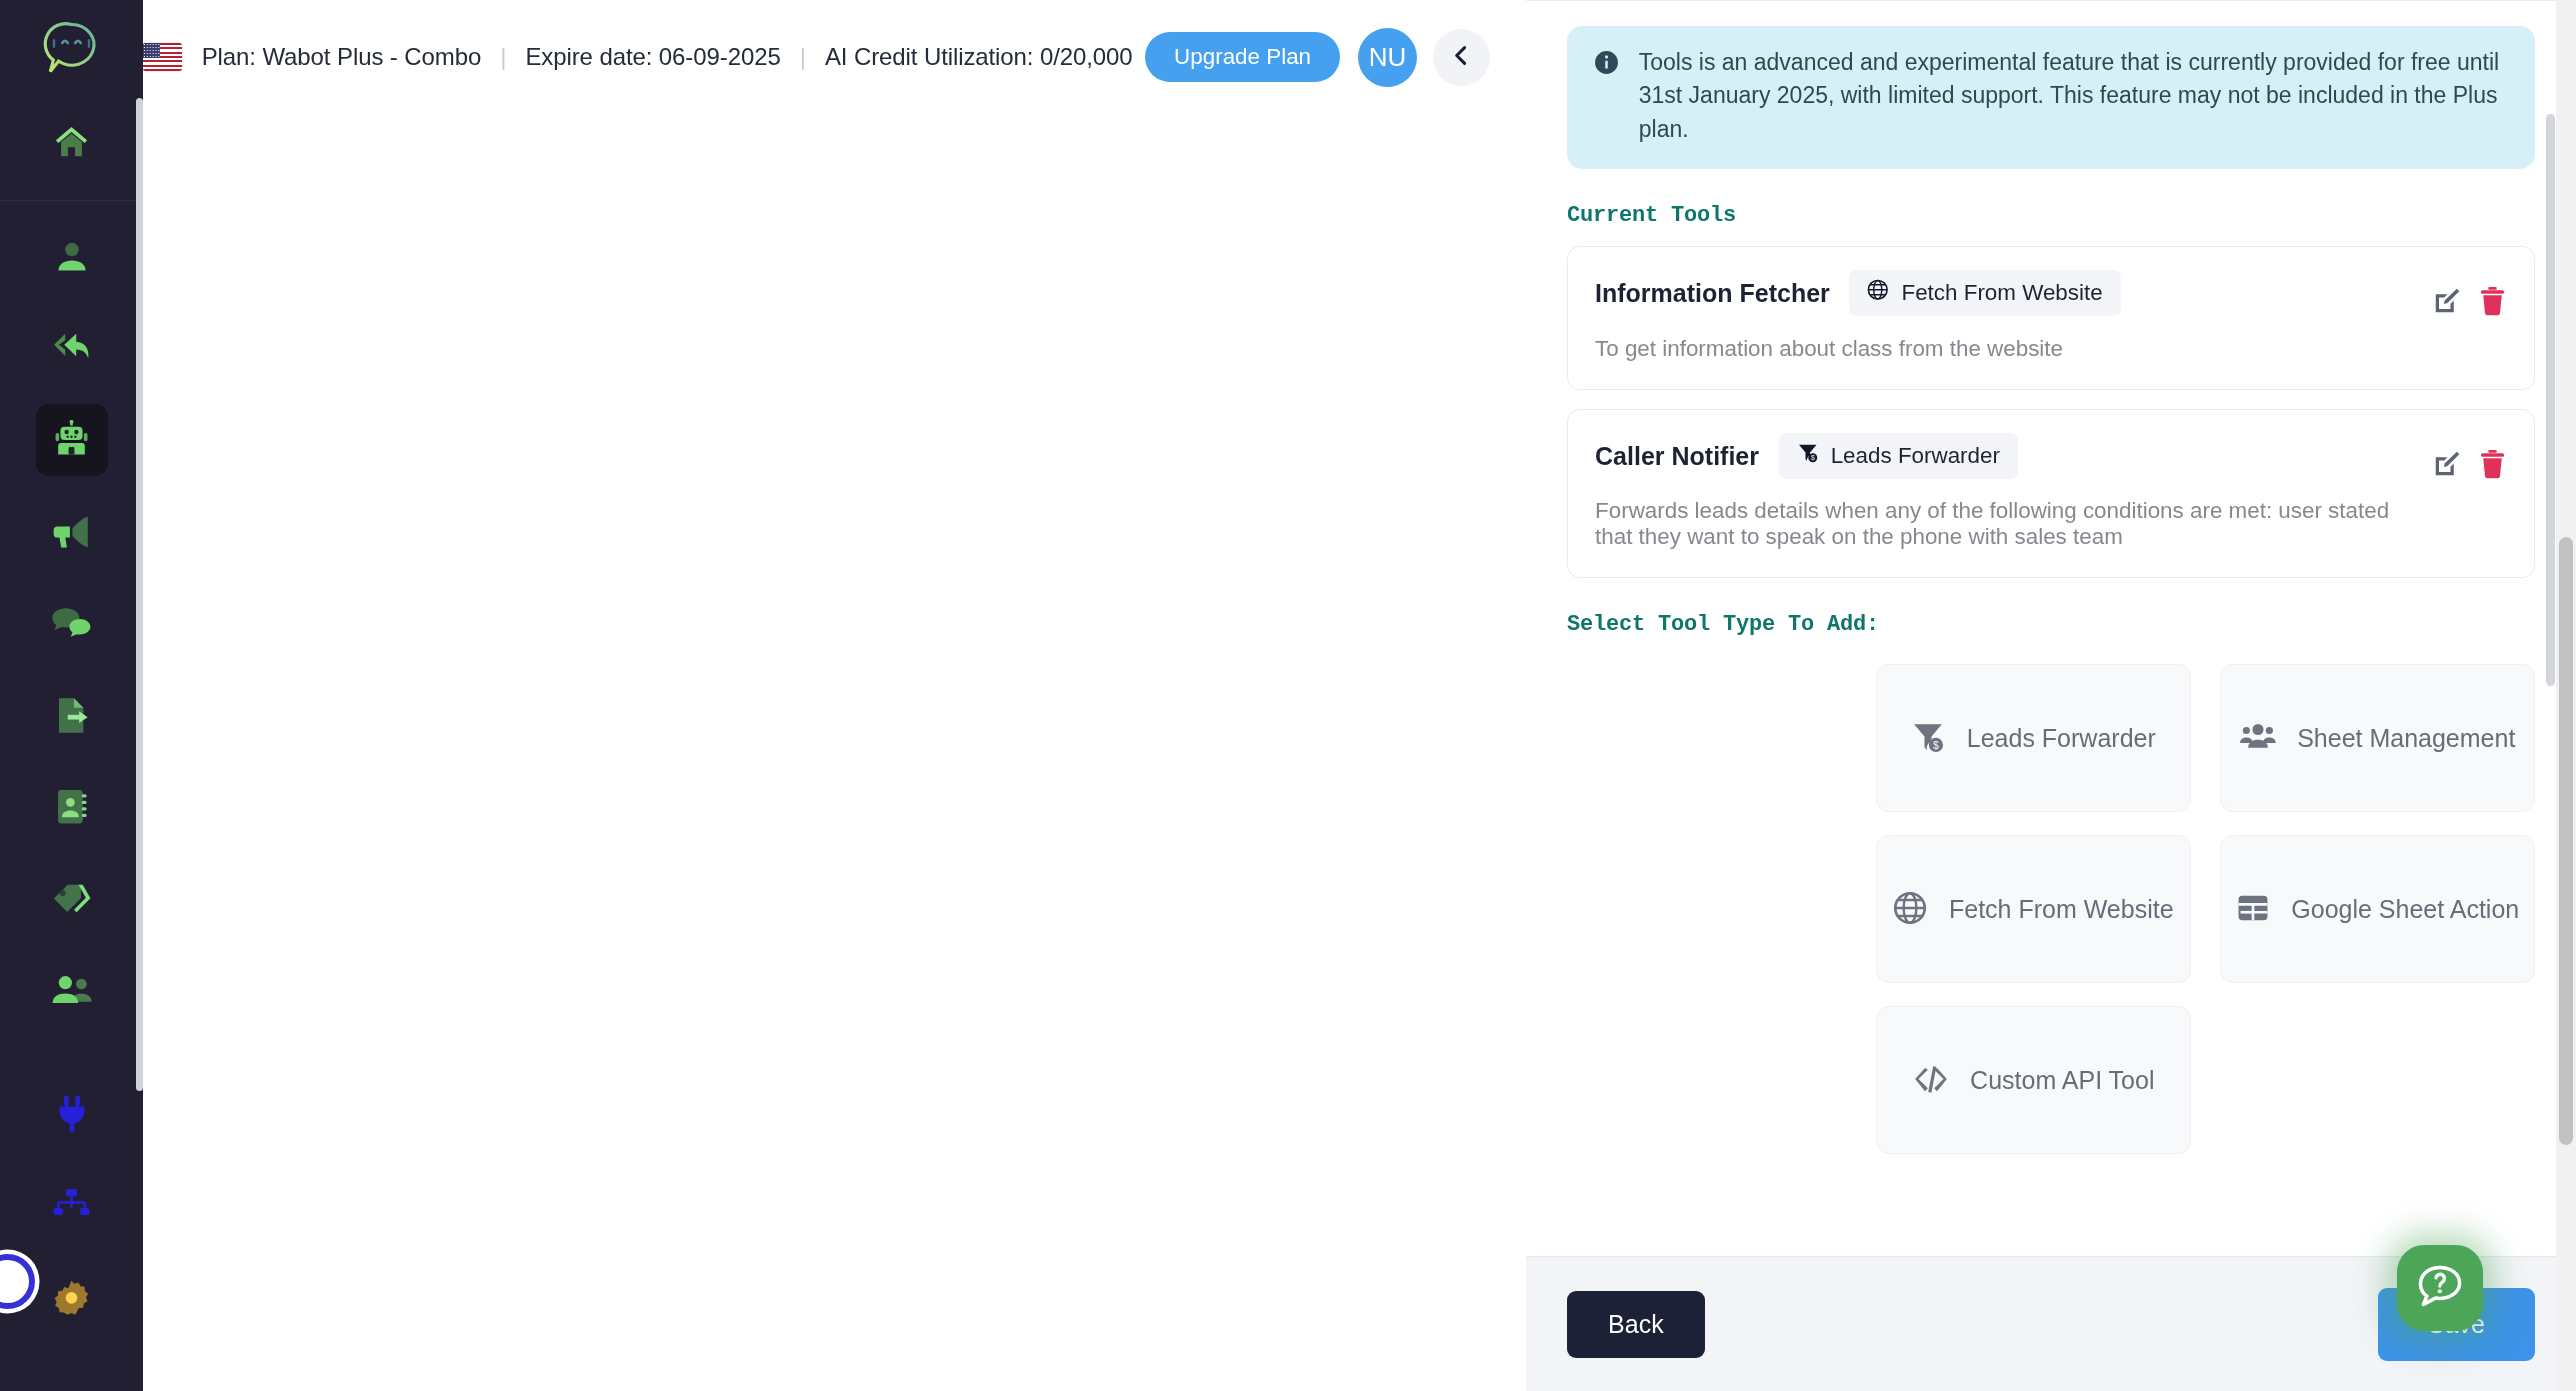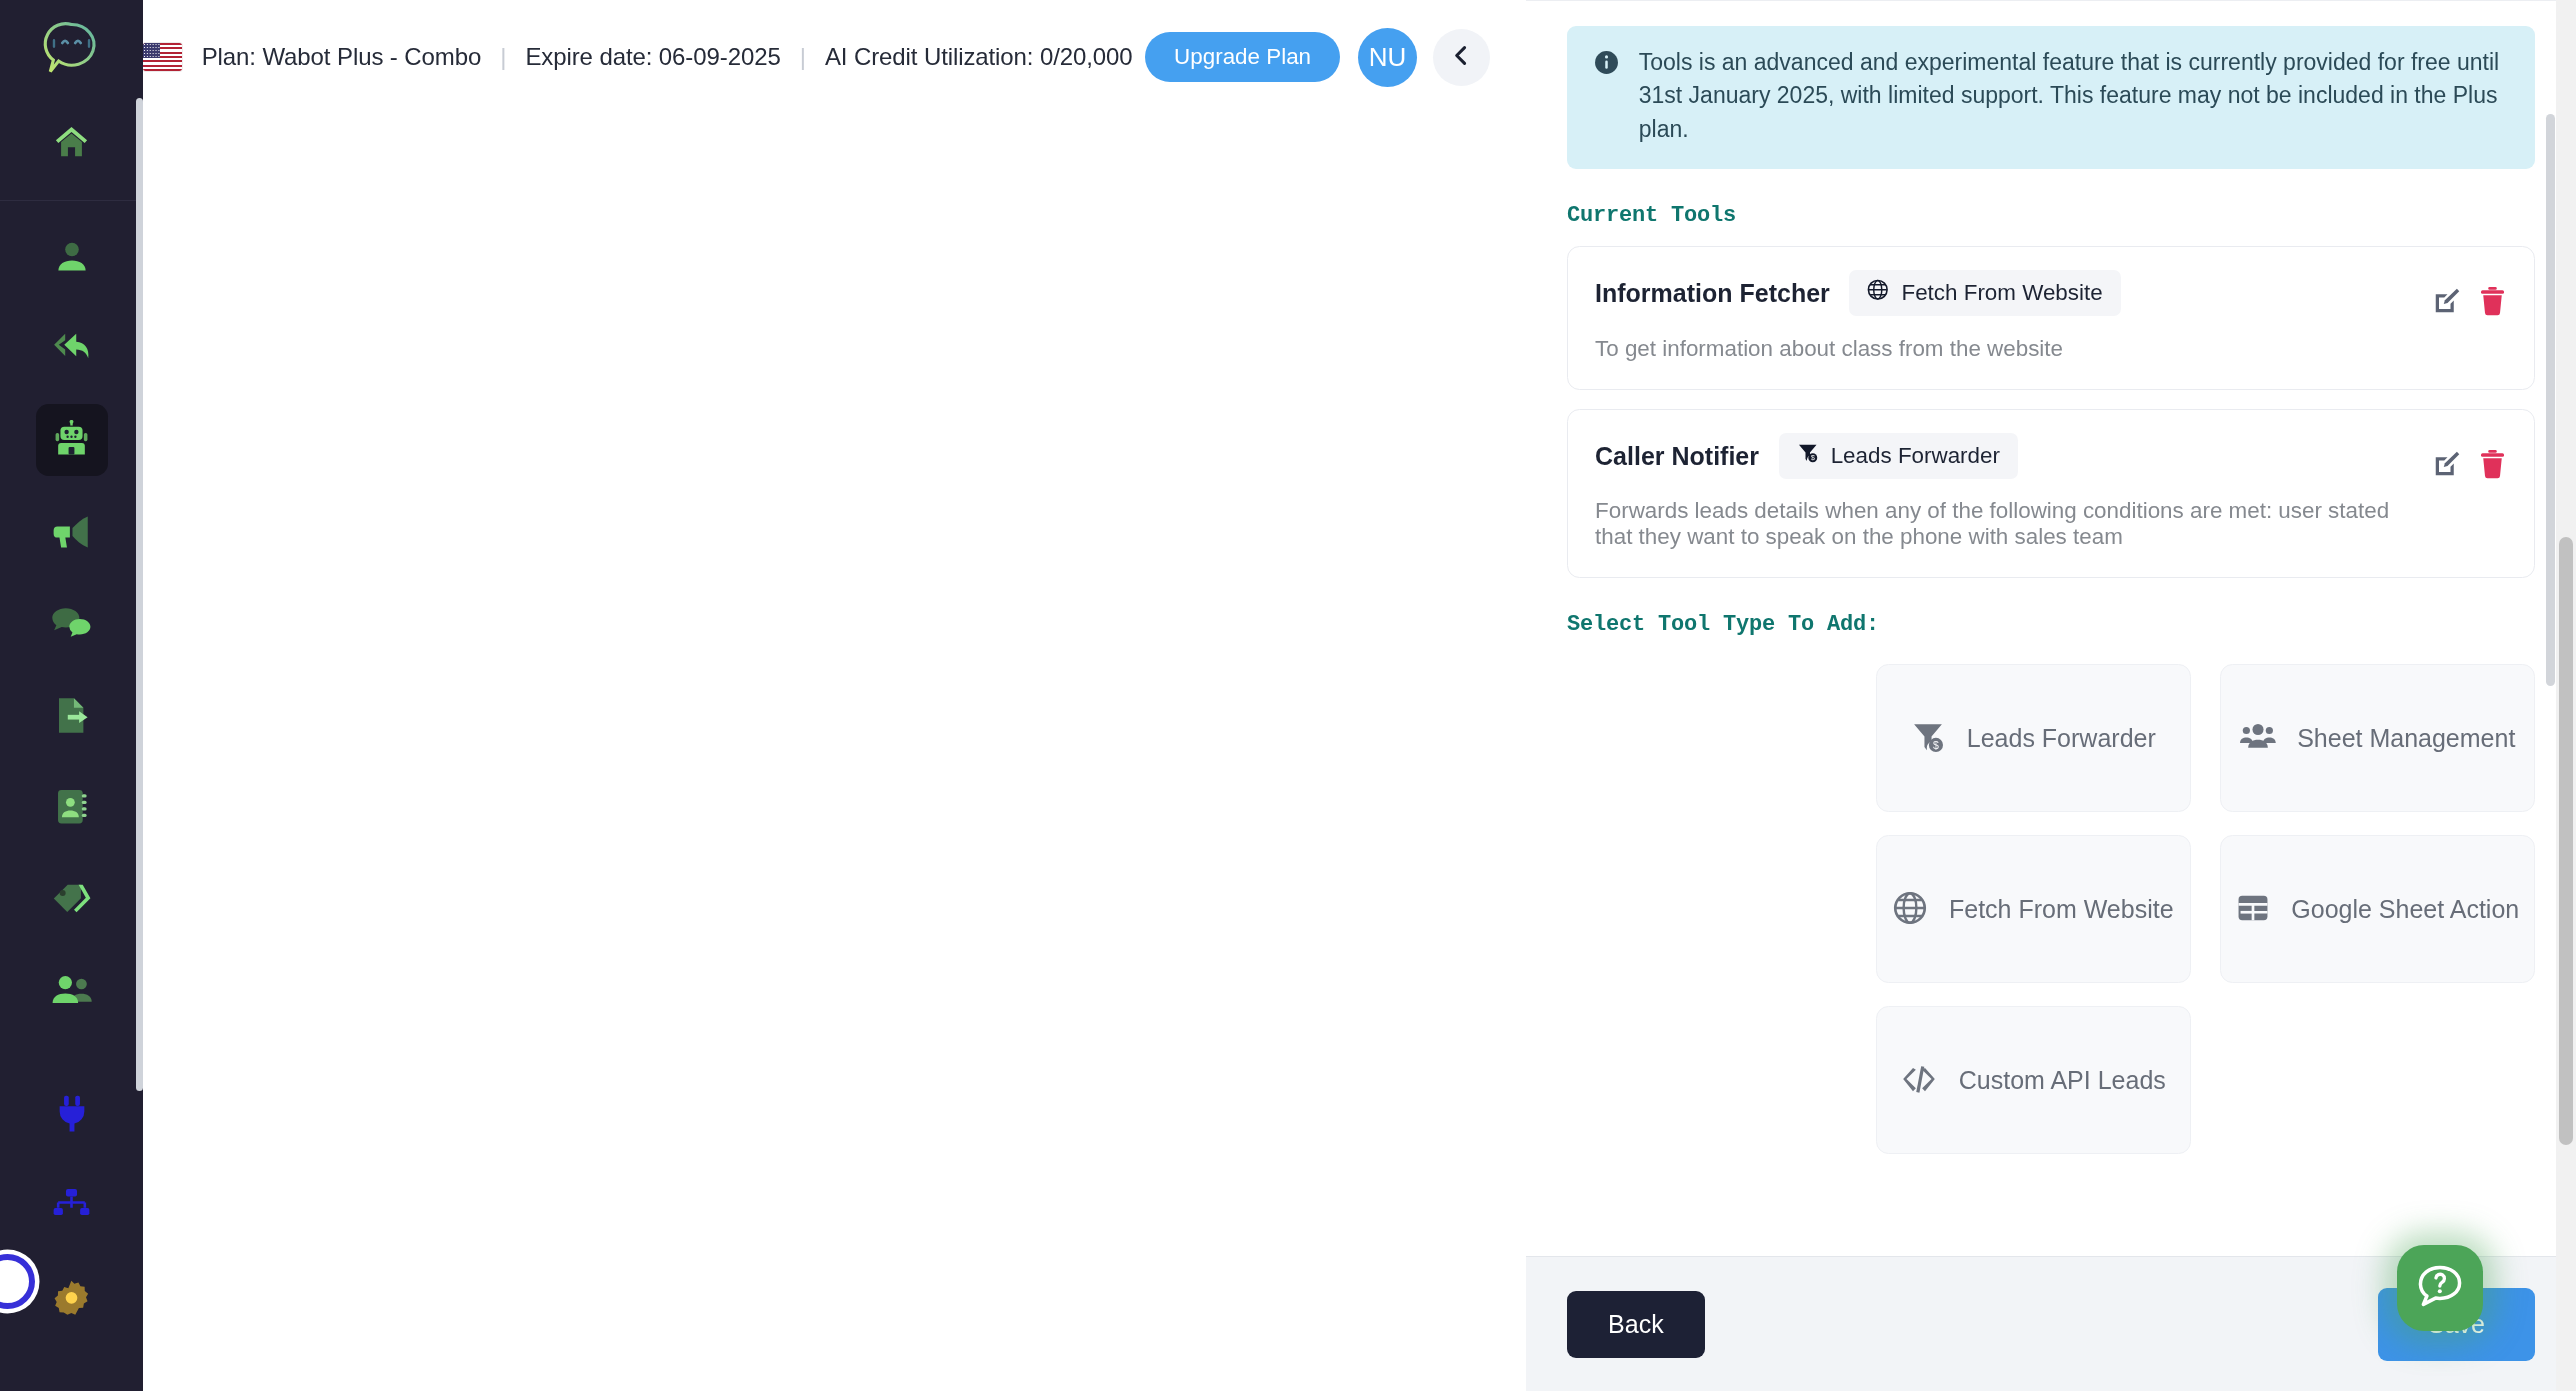--- a/index.html
+++ b/index.html
@@ -106,21 +106,21 @@
   .panel {
     background: #ffffff; margin: 0 0 0 0; flex: 1 1 auto;
     display: flex; flex-direction: column; min-height: 0;
     border-top: 0.9px solid #eceef2;
   }
   .panel-inner {
     padding: 0 41px; flex: 1 1 auto; overflow: hidden;
   }
 
   .notice {
-    margin: 25px 0 0 0; background: #d7f0f7; border-radius: 9px;
+    margin: 25px 0 0 0; background: #d7f0f7; border-radius: 15px;
     padding: 19.7px 27px 23px 27px; display: flex; gap: 19.7px;
     color: #2b4a57; font-size: 23px; line-height: 1.46;
   }
   .notice .info-ico { flex: 0 0 auto; margin-top: 4.5px; }
 
   .sec-title {
     font-size: 22px; font-weight: bold; color: #0f766e;
     margin: 34px 0 18px 0; letter-spacing: -0.2px; font-family: Liberation Mono, monospace;
   }
 
@@ -530,21 +530,21 @@
             </div>
 
             <div class="type-card">
               <span>
                 <svg width="36" height="30" viewBox="0 0 26 22">
                   <path d="M8.3 4.2 1.4 11l6.9 6.8-2.1 2.1L-1 11l7.2-8z" fill="#6e747f" transform="translate(2.4,0)"></path>
                   <path d="M17.7 4.2 24.6 11l-6.9 6.8 2.1 2.1L27 11l-7.2-8z" fill="#6e747f" transform="translate(-2.4,0)"></path>
                   <path d="M14.6 1.6 11 20.6l2.3.5 3.6-19z" fill="#6e747f"></path>
                 </svg>
               </span>
-              <span class="tl">Custom API Leads</span>
+              <span class="tl">Custom API Tool</span>
             </div>
 
           </div>
         </div>
       </section>
 
       <footer class="footer">
         <button class="back-btn">Back</button>
         <button class="save-btn">Save</button>
       </footer>

